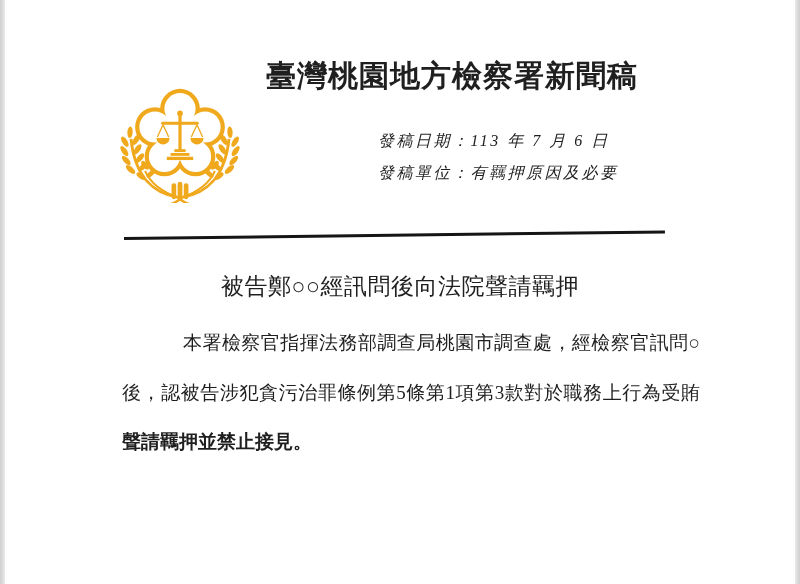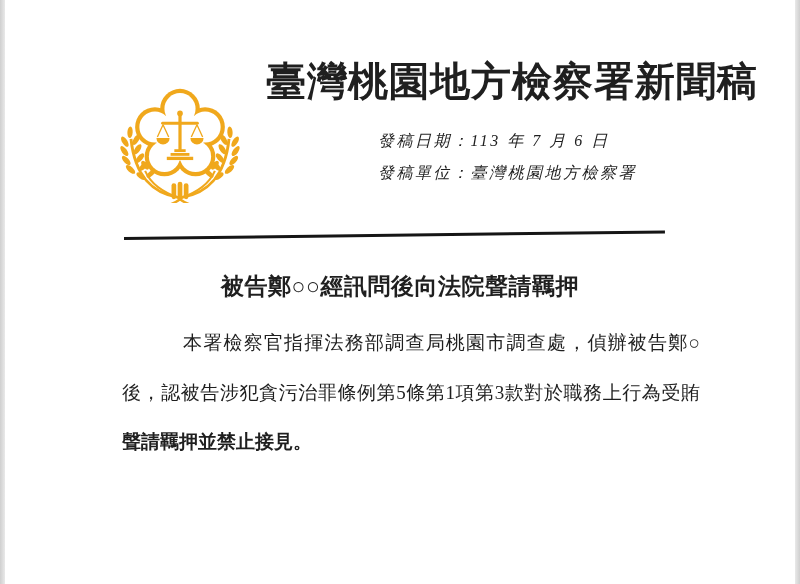--- a/index.html
+++ b/index.html
@@ -9,37 +9,37 @@
     font-family:"Liberation Serif","DejaVu Serif",serif;
   }
   .edge{position:absolute;top:0;bottom:0;width:5px;background:#d8d8d8;}
   .edge-left{left:0;background:linear-gradient(to right,#cfcfcf,#e9e9e9);}
   .edge-right{right:0;background:linear-gradient(to left,#cfcfcf,#e9e9e9);}
 
   .emblem{position:absolute;left:114px;top:86px;}
 
   .doc-title{
     position:absolute;left:266px;top:58px;
-    font-size:40px;font-weight:bold;letter-spacing:1px;line-height:1.2;
+    font-size:30px;font-weight:bold;letter-spacing:1px;line-height:1.2;
     white-space:nowrap;
   }
   .meta{
     position:absolute;left:378px;top:125px;
     font-size:16px;letter-spacing:2.5px;
   }
   .meta-row{height:32px;line-height:32px;white-space:nowrap;font-style:italic;}
 
   .divider{
     position:absolute;left:124px;top:237px;width:541px;height:2.5px;
     background:#151515;transform:rotate(-0.7deg);transform-origin:left center;
   }
 
   .headline{
     position:absolute;left:0;top:271px;width:800px;
-    text-align:center;font-size:23px;font-weight:bold;letter-spacing:0.5px;
+    text-align:center;font-size:23px;font-weight:normal;letter-spacing:0.5px;
     white-space:nowrap;
   }
 
   .bodytext{
     position:absolute;left:122px;top:318px;width:578px;
     font-size:19px;line-height:49.5px;
   }
   .bline{height:49.5px;white-space:nowrap;}
   .bline.just{
     white-space:normal;
@@ -118,26 +118,26 @@
       <rect x="61" y="103" width="5" height="17" rx="2.5"></rect>
       <rect x="67.5" y="101.5" width="5" height="20" rx="2.5"></rect>
       <rect x="74" y="103" width="5" height="17" rx="2.5"></rect>
     </g>
   </svg>
 
   <div class="doc-title">臺灣桃園地方檢察署新聞稿</div>
 
   <div class="meta">
     <div class="meta-row">發稿日期：113 年 7 月 6 日</div>
-    <div class="meta-row">發稿單位：臺灣桃園地方檢察署</div>
+    <div class="meta-row">發稿單位：有羈押原因及必要</div>
   </div>
 
   <div class="divider"></div>
 
   <div class="headline">被告鄭○○經訊問後向法院聲請羈押</div>
 
   <div class="bodytext">
-    <div class="bline just indent">本署檢察官指揮法務部調查局桃園市調查處，偵辦被告鄭○</div>
+    <div class="bline just indent">本署檢察官指揮法務部調查局桃園市調查處，經檢察官訊問○</div>
     <div class="bline just">後，認被告涉犯貪污治罪條例第5條第1項第3款對於職務上行為受賄</div>
     <div class="bline last">聲請羈押並禁止接見。</div>
   </div>
 
 </div>
 
 </body></html>

